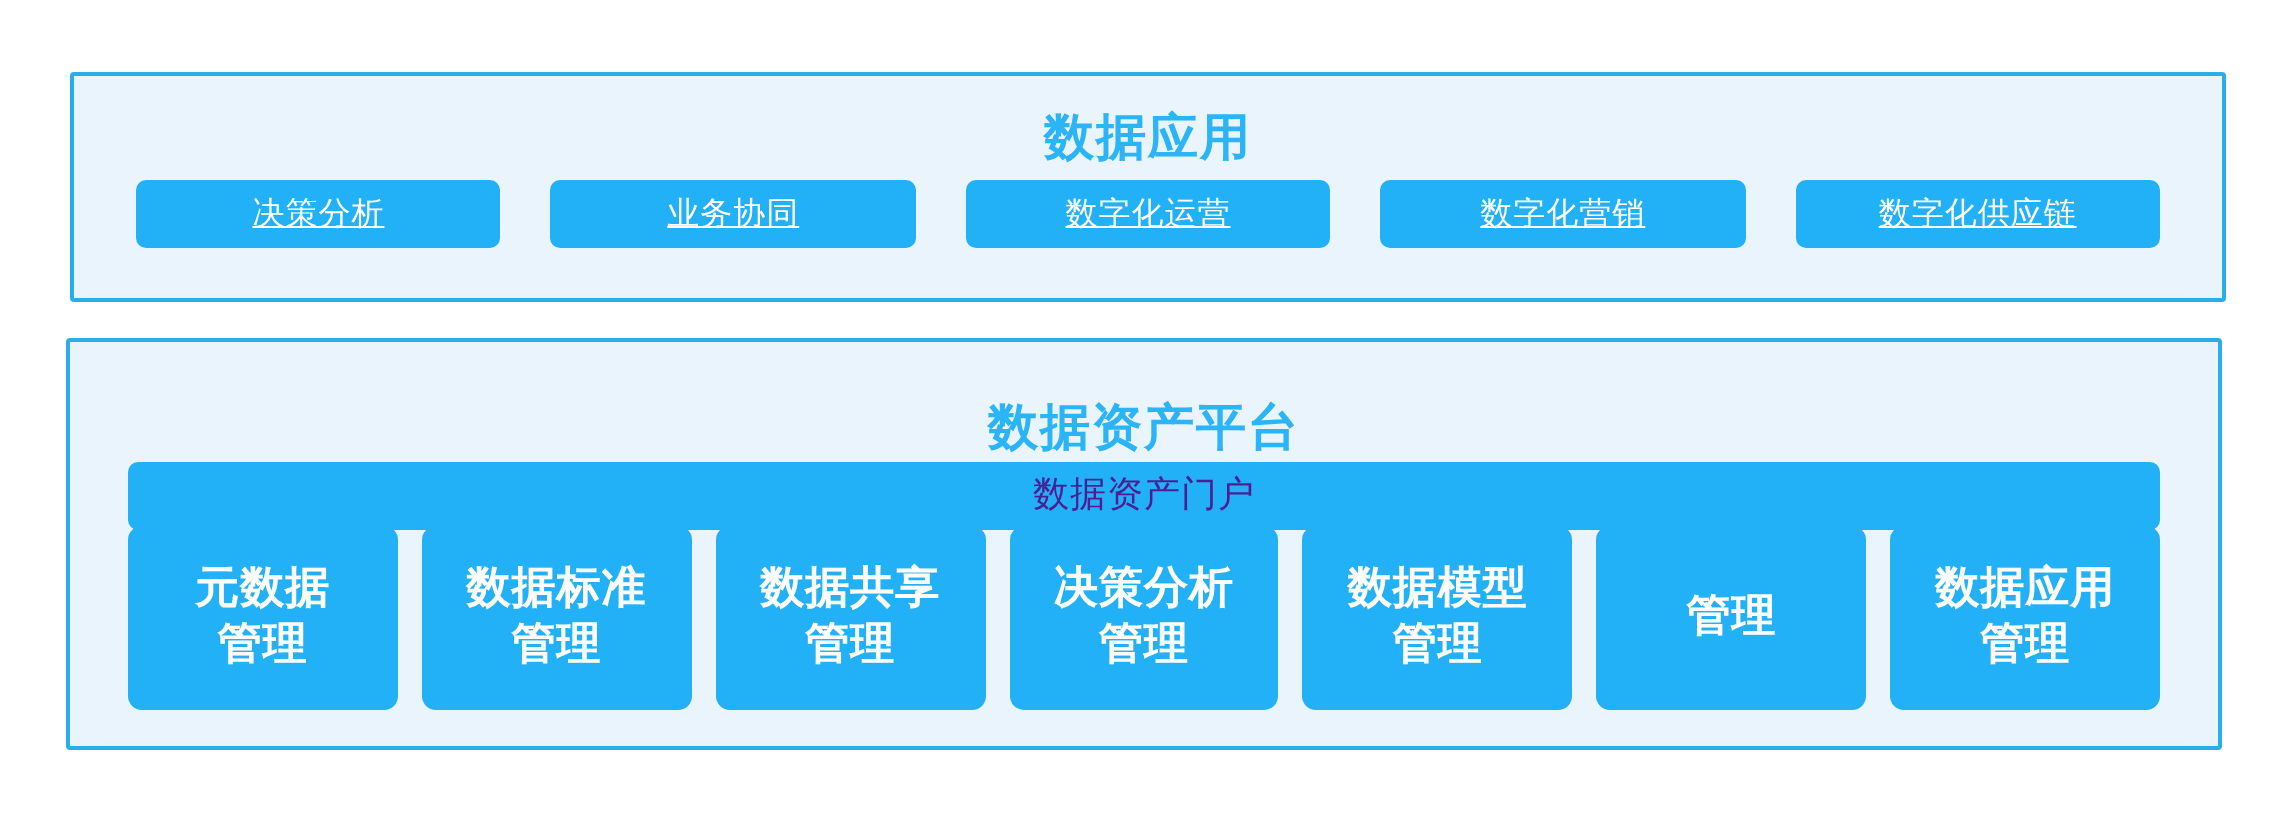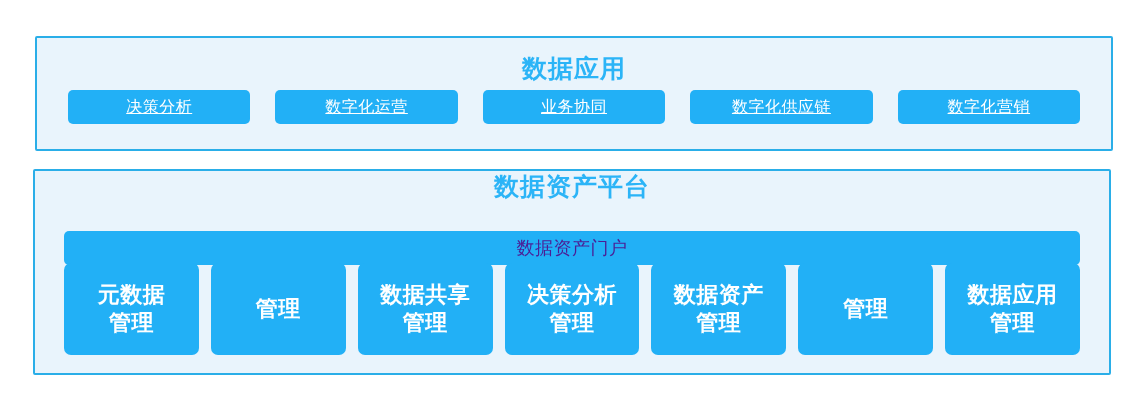--- a/index.html
+++ b/index.html
@@ -51,21 +51,21 @@
     color: #2bb4f7;
     line-height: 1;
     letter-spacing: 1px;
   }
 
   .panel-app .panel-title {
     margin-top: 18px;
   }
 
   .panel-platform .panel-title {
-    margin-top: 3px;
+    margin-top: 30px;
   }
 
   
   .app-row {
     position: absolute;
     left: 31px;
     top: 52px;
     right: 31px;
     display: flex;
     gap: 25px;
@@ -132,55 +132,56 @@
 </head>
 <body>
 
 <div class="diagram">
 
   <div class="panel panel-app">
     <div class="panel-title">数据应用</div>
 
     <div class="app-row">
       <div class="app-chip">决策分析</div>
+      <div class="app-chip">业务协同</div>
       <div class="app-chip">数字化运营</div>
-      <div class="app-chip">业务协同</div>
+      <div class="app-chip">数字化营销</div>
       <div class="app-chip">数字化供应链</div>
-      <div class="app-chip">数字化营销</div>
     </div>
   </div>
 
   <div class="panel panel-platform">
     <div class="panel-title">数据资产平台</div>
 
     <div class="portal-bar">数据资产门户</div>
 
     <div class="card-row">
 
       <div class="cap-card">
         <span>元数据</span>
         <span>管理</span>
       </div>
 
       <div class="cap-card">
+        <span>数据标准</span>
         <span>管理</span>
       </div>
 
       <div class="cap-card">
         <span>数据共享</span>
         <span>管理</span>
       </div>
 
       <div class="cap-card">
         <span>决策分析</span>
         <span>管理</span>
       </div>
 
       <div class="cap-card">
-        <span>数据资产</span>
+        <span>数据模型</span>
         <span>管理</span>
       </div>
 
       <div class="cap-card">
         <span>管理</span>
       </div>
 
       <div class="cap-card">
         <span>数据应用</span>
         <span>管理</span>

